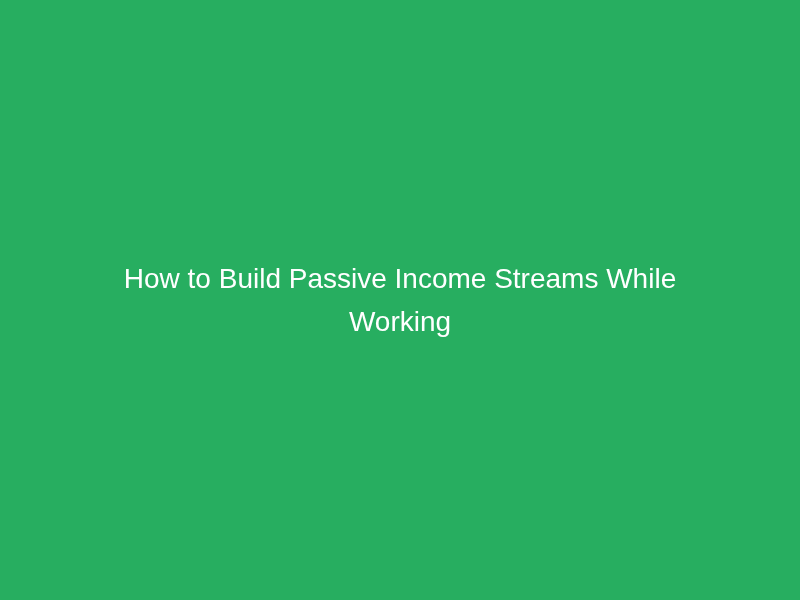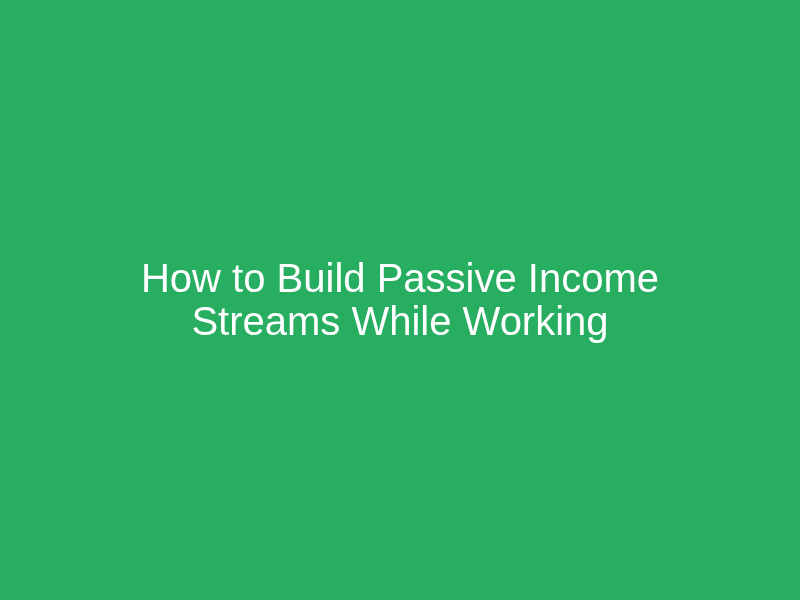--- a/index.html
+++ b/index.html
@@ -29,21 +29,21 @@
   .title-block {
     width: 660px;
     text-align: center;
     padding: 0 10px;
     box-sizing: border-box;
   }
 
   .card-title {
     margin: 0;
     font-family: "Liberation Sans", "DejaVu Sans", sans-serif;
-    font-size: 40px;
+    font-size: 28px;
     font-weight: 400;
     line-height: 43px;
     letter-spacing: 0;
     color: #ffffff;
     text-align: center;
     word-wrap: break-word;
   }
 </style>
 </head>
 <body>

